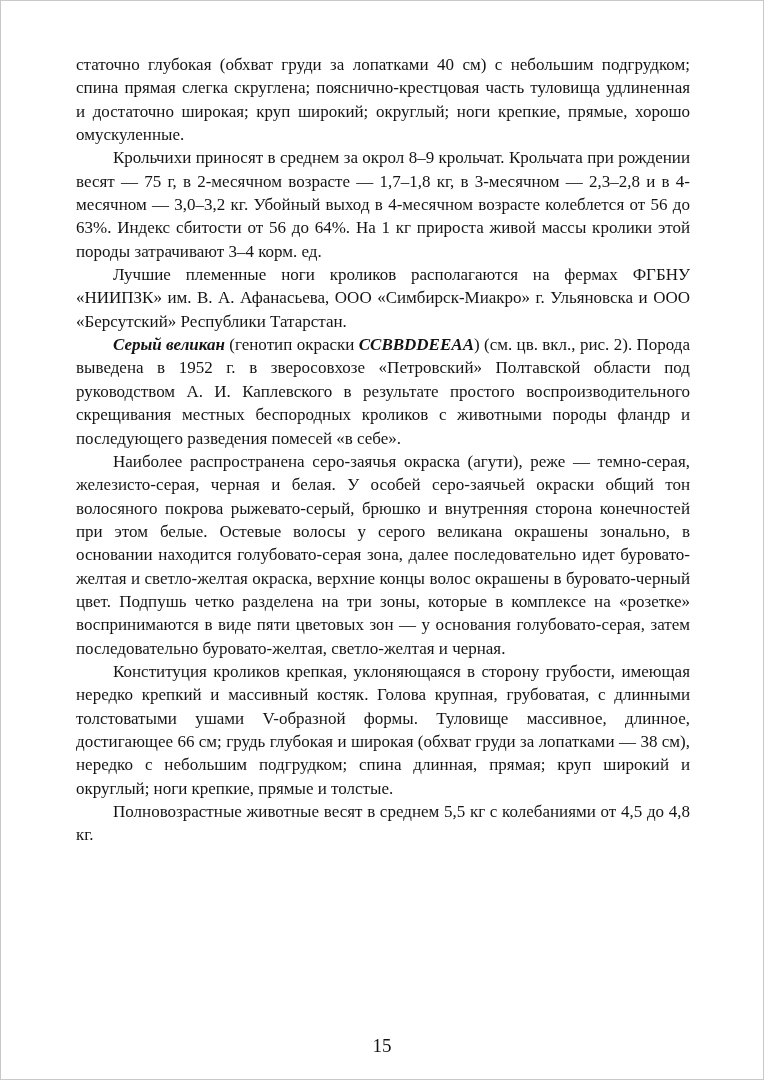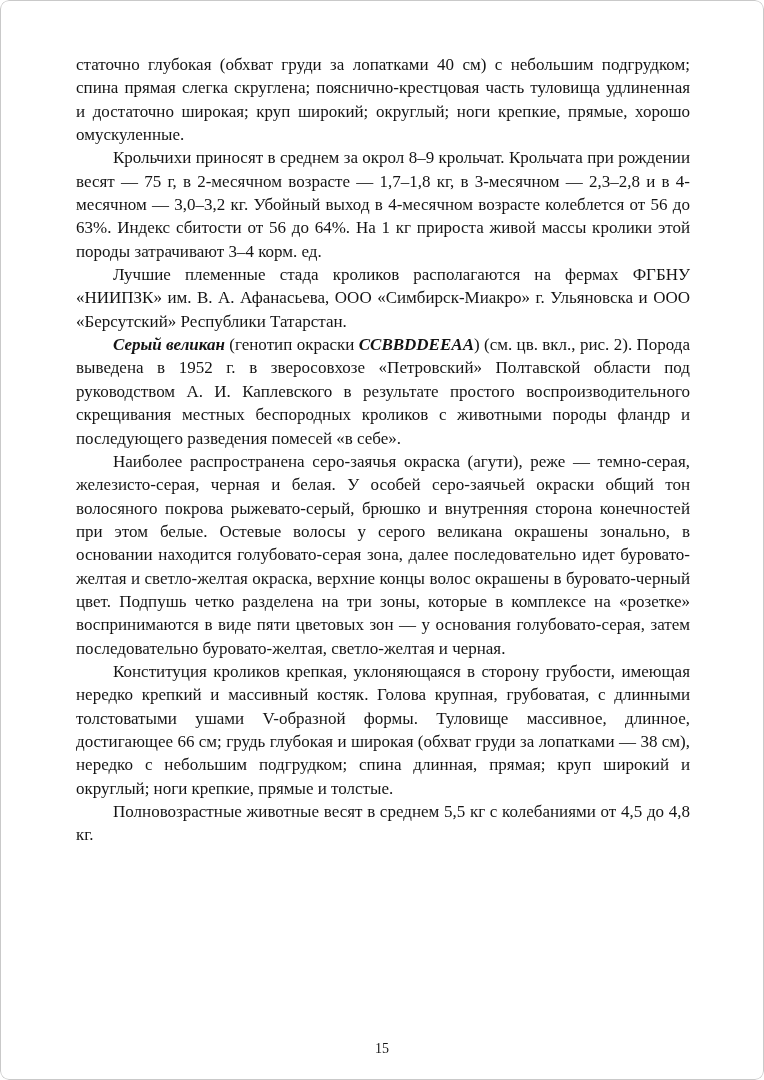--- a/index.html
+++ b/index.html
@@ -1,15 +1,15 @@
 <!DOCTYPE html>
 <html><head>
 <meta charset="utf-8">
 <style>
-  * { margin: 0; padding: 0; box-sizing: border-box; border-radius: 9px; }
+  * { margin: 0; padding: 0; box-sizing: border-box; }
   html, body { background: #ffffff; }
   body {
     width: 764px;
     height: 1080px;
     overflow: hidden;
     font-family: "Liberation Serif", "DejaVu Serif", serif;
   }
   .sheet {
     position: relative;
     width: 764px;
@@ -37,31 +37,31 @@
   .genotype {
     font-style: italic;
     font-weight: bold;
   }
   .page-number {
     position: absolute;
     left: 0;
     right: 0;
     bottom: 22px;
     text-align: center;
-    font-size: 14px;
+    font-size: 19px;
     color: #141414;
   }
 </style>
 </head>
 <body>
 
 <div class="sheet">
   <div class="text-block">
     <p class="para no-indent">статочно глубокая (обхват груди за лопатками 40 см) с небольшим подгрудком; спина прямая слегка скруглена; пояснично-крестцовая часть туловища удлиненная и достаточно широкая; круп широкий; округлый; ноги крепкие, прямые, хорошо омускуленные.</p>
     <p class="para">Крольчихи приносят в среднем за окрол 8–9 крольчат. Крольчата при рождении весят — 75 г, в 2-месячном возрасте — 1,7–1,8 кг, в 3-месячном — 2,3–2,8 и в 4-месячном — 3,0–3,2 кг. Убойный выход в 4-месячном возрасте колеблется от 56 до 63%. Индекс сбитости от 56 до 64%. На 1 кг прироста живой массы кролики этой породы затрачивают 3–4 корм. ед.</p>
-    <p class="para">Лучшие племенные стада кроликов располагаются на фермах ФГБНУ «НИИПЗК» им. В. А. Афанасьева, ООО «Симбирск-Миакро» г. Ульяновска и ООО «Берсутский» Республики Татарстан.</p>
+    <p class="para">Лучшие племенные ноги кроликов располагаются на фермах ФГБНУ «НИИПЗК» им. В. А. Афанасьева, ООО «Симбирск-Миакро» г. Ульяновска и ООО «Берсутский» Республики Татарстан.</p>
     <p class="para"><span class="breed">Серый великан</span><span> (генотип окраски </span><span class="genotype">CCBBDDEEAA</span><span>) (см. цв. вкл., рис. 2). Порода выведена в 1952 г. в зверосовхозе «Петровский» Полтавской области под руководством А. И. Каплевского в результате простого воспроизводительного скрещивания местных беспородных кроликов с животными породы фландр и последующего разведения помесей «в себе».</span></p>
     <p class="para">Наиболее распространена серо-заячья окраска (агути), реже — темно-серая, железисто-серая, черная и белая. У особей серо-заячьей окраски общий тон волосяного покрова рыжевато-серый, брюшко и внутренняя сторона конечностей при этом белые. Остевые волосы у серого великана окрашены зонально, в основании находится голубовато-серая зона, далее последовательно идет буровато-желтая и светло-желтая окраска, верхние концы волос окрашены в буровато-черный цвет. Подпушь четко разделена на три зоны, которые в комплексе на «розетке» воспринимаются в виде пяти цветовых зон — у основания голубовато-серая, затем последовательно буровато-желтая, светло-желтая и черная.</p>
     <p class="para">Конституция кроликов крепкая, уклоняющаяся в сторону грубости, имеющая нередко крепкий и массивный костяк. Голова крупная, грубоватая, с длинными толстоватыми ушами V-образной формы. Туловище массивное, длинное, достигающее 66 см; грудь глубокая и широкая (обхват груди за лопатками — 38 см), нередко с небольшим подгрудком; спина длинная, прямая; круп широкий и округлый; ноги крепкие, прямые и толстые.</p>
     <p class="para">Полновозрастные животные весят в среднем 5,5 кг с колебаниями от 4,5 до 4,8 кг.</p>
   </div>
   <div class="page-number">15</div>
 </div>
 
 </body></html>

